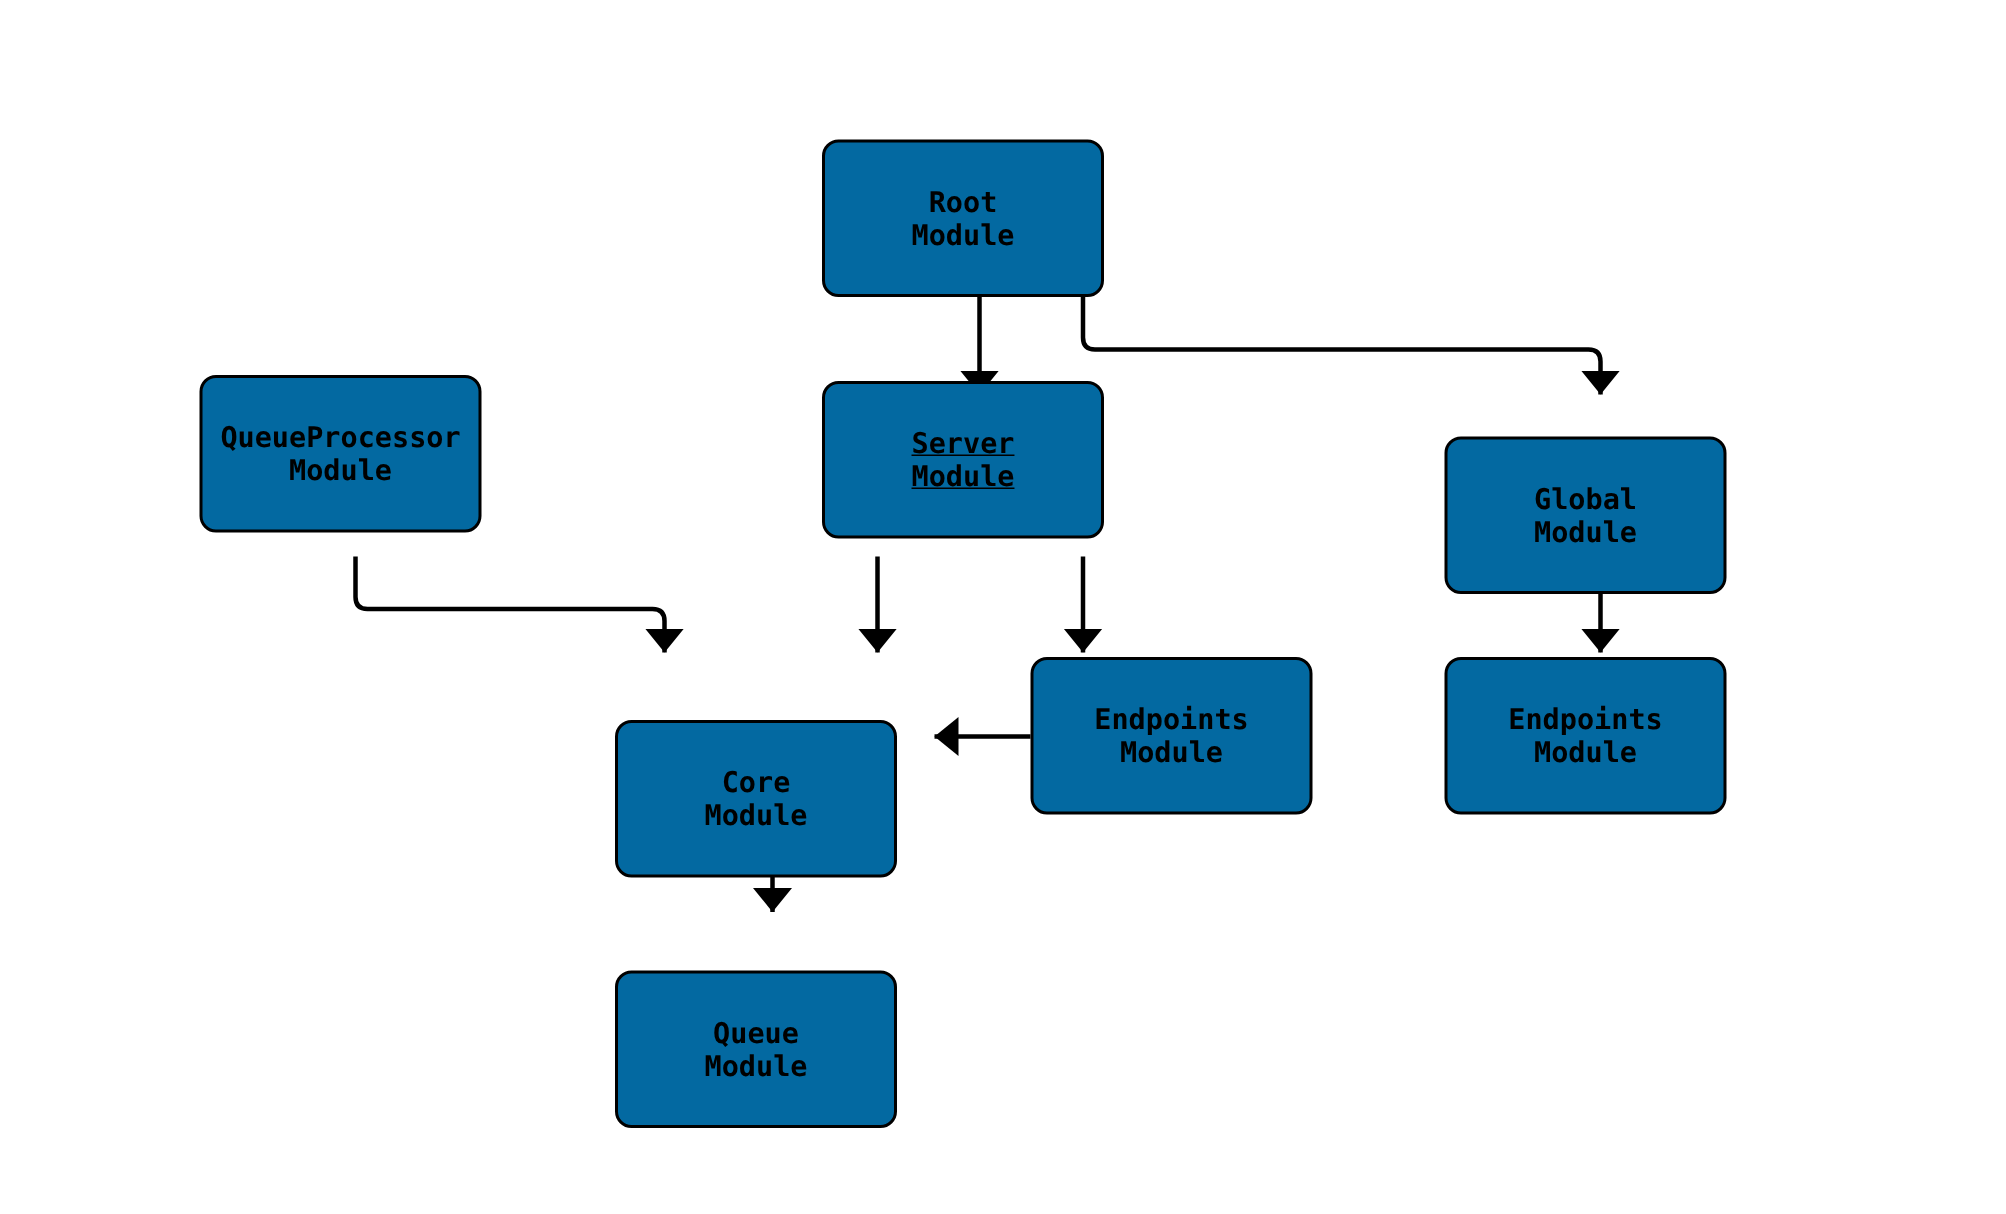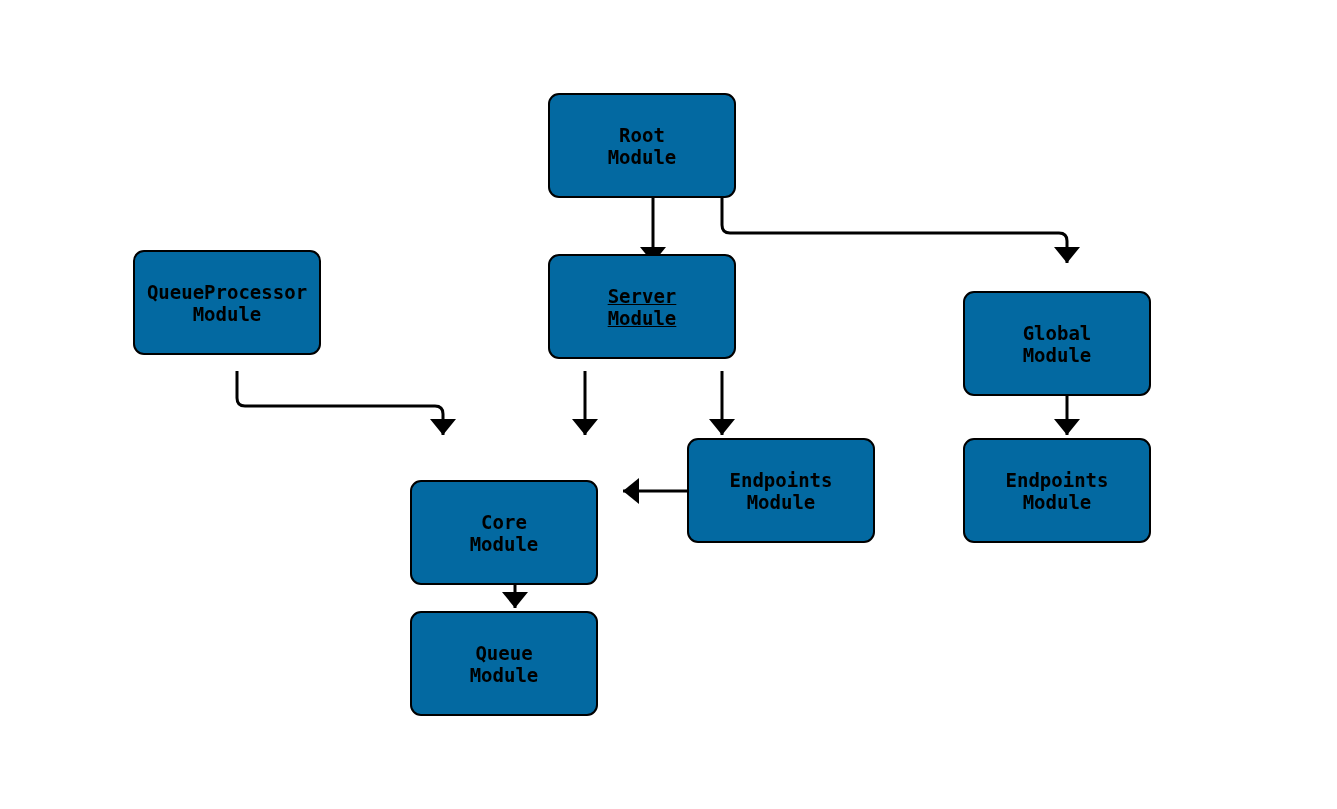--- a/index.html
+++ b/index.html
@@ -105,18 +105,18 @@
   <div class="node" style="left:687px; top:438px;">
     <span class="node-label">Endpoints
 Module</span>
   </div>
 
   <div class="node" style="left:963px; top:438px;">
     <span class="node-label">Endpoints
 Module</span>
   </div>
 
-  <div class="node" style="left:410px; top:611px;">
+  <div class="node" style="left:410px; top:647px;">
     <span class="node-label">Queue
 Module</span>
   </div>
 
 </div>
 
 </body></html>

